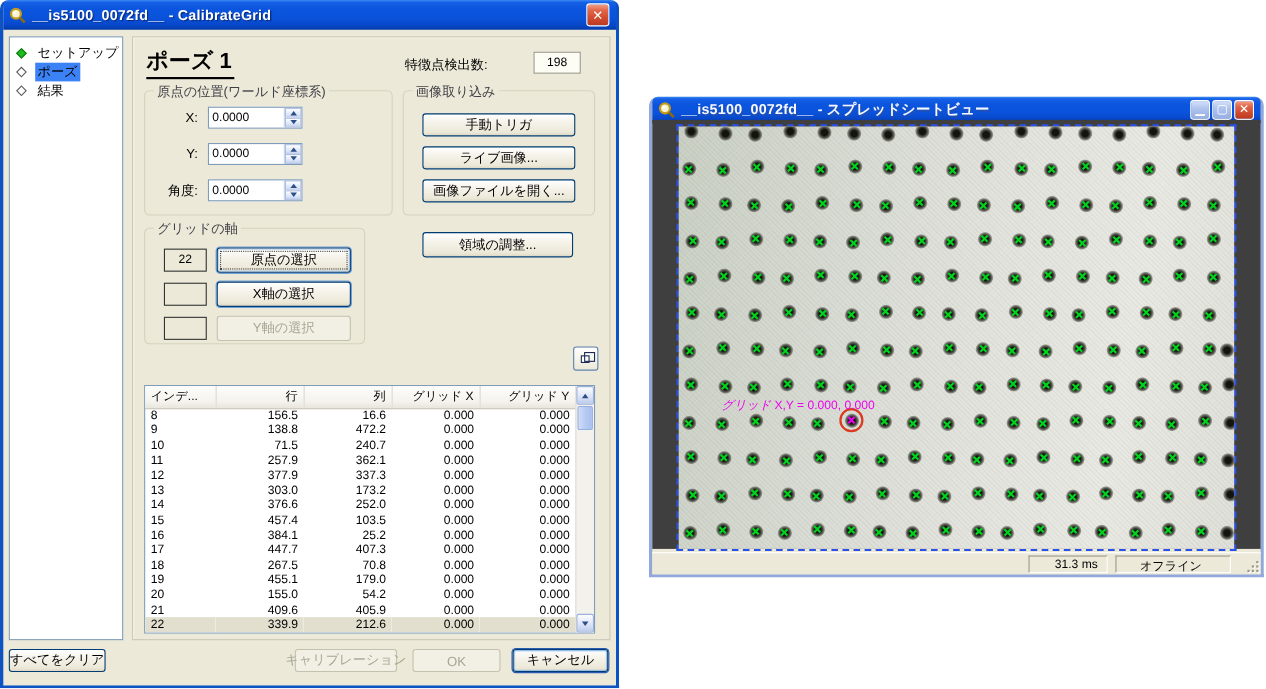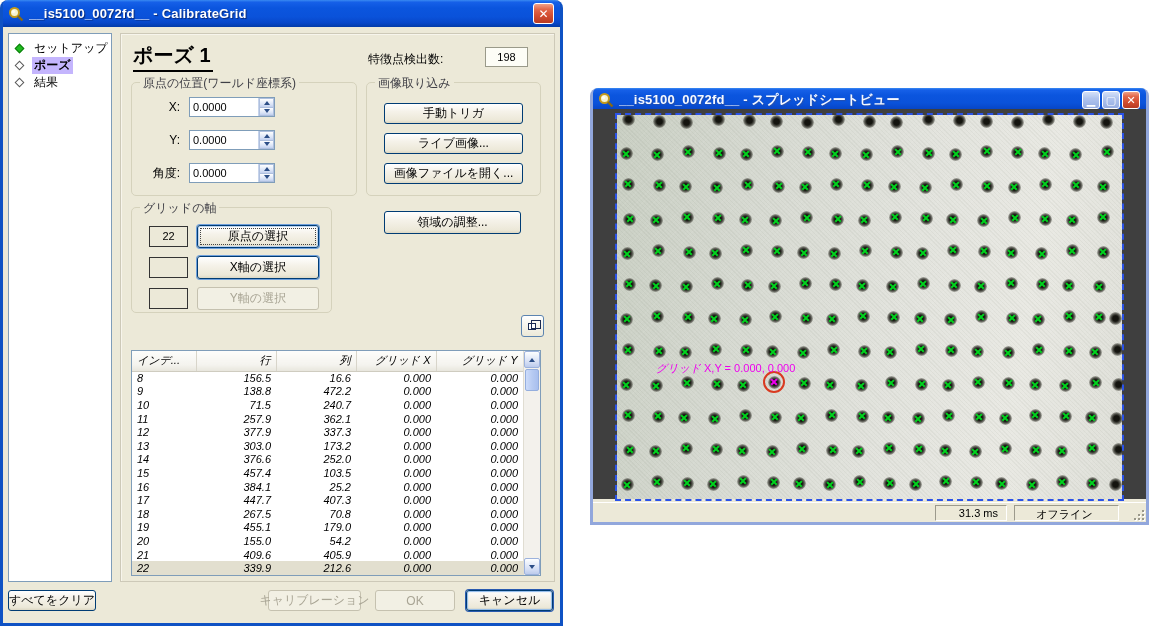--- a/index.html
+++ b/index.html
@@ -41,30 +41,30 @@
   .spin-btn:first-child { border-bottom:none; }
   .arr-up { width:0; height:0; border-left:3px solid transparent; border-right:3px solid transparent; border-bottom:4px solid #2c4e87; }
   .arr-dn { width:0; height:0; border-left:3px solid transparent; border-right:3px solid transparent; border-top:4px solid #2c4e87; }
 
   
   #sidebar { position:absolute; left:5px; top:33px; width:104px; height:549px; border:1px solid #7f9db9; background:#fff; padding-top:6px; }
   .side-item { display:flex; align-items:center; height:17px; padding-left:7px; }
   .diamond { width:7px; height:7px; transform:rotate(45deg); border:1px solid #5a5a5a; background:#fff; flex:none; }
   .diamond.filled { background:#1fbc1f; border-color:#0e7a0e; }
   .side-label { margin-left:9px; padding:0 2px; font-size:12px; white-space:nowrap; }
-  .side-label.sel { background:#c4b5fd;font-weight:bold; }
+  .side-label.sel { background:#3b82f6; }
 
   #mainpanel { position:absolute; left:117px; top:33px; width:435px; height:549px; border:1px solid #cdc9b8; box-shadow:inset 1px 1px 0 #f7f5ec; }
   #pose-heading { position:absolute; left:12px; top:8px; font-size:20px; font-weight:bold; border-bottom:2px solid #000; padding:0 2px 1px 0; }
   #feat-label { position:absolute; left:247px; top:17px; font-size:12px; }
   #feat-value { position:absolute; left:364px; top:13px; width:43px; height:20px; border:1px solid #9a9a8a; background:#fdfdf6; text-align:center; padding-top:3px; font-size:11px; }
 
   
   #feat-table { position:absolute; left:10px; top:316px; width:410px; height:226px; border:1px solid #7f9db9; background:#fff; display:flex; }
-  #feat-cols { flex:1; overflow:hidden;font-style:italic; }
+  #feat-cols { flex:1; overflow:hidden; }
   table { border-collapse:collapse; table-layout:fixed; width:391px; font-size:11px; }
   th { height:20px; font-weight:normal; text-align:right; padding:0 5px 0 2px; background:linear-gradient(180deg,#fdfdfb 0%,#f4f3ee 70%,#e8e6dd 100%);
        border-right:1px solid #d8d5ca; border-bottom:1px solid #cfccc0; white-space:nowrap; overflow:hidden; }
   th:first-child { text-align:left; padding-left:5px; }
   td { height:13.6px; text-align:right; padding:0 5px 0 2px; white-space:nowrap; overflow:hidden; }
   td:first-child { text-align:left; padding-left:5px; }
   tr.selected td { background:#e2dfcf; }
   col.c0{width:64px} col.c1{width:80px} col.c2{width:80px} col.c3{width:80px} col.c4{width:87px}
   
   #vscroll { width:17px; background:#f3f1ec; border-left:1px solid #e0ddd2; display:flex; flex-direction:column; }

